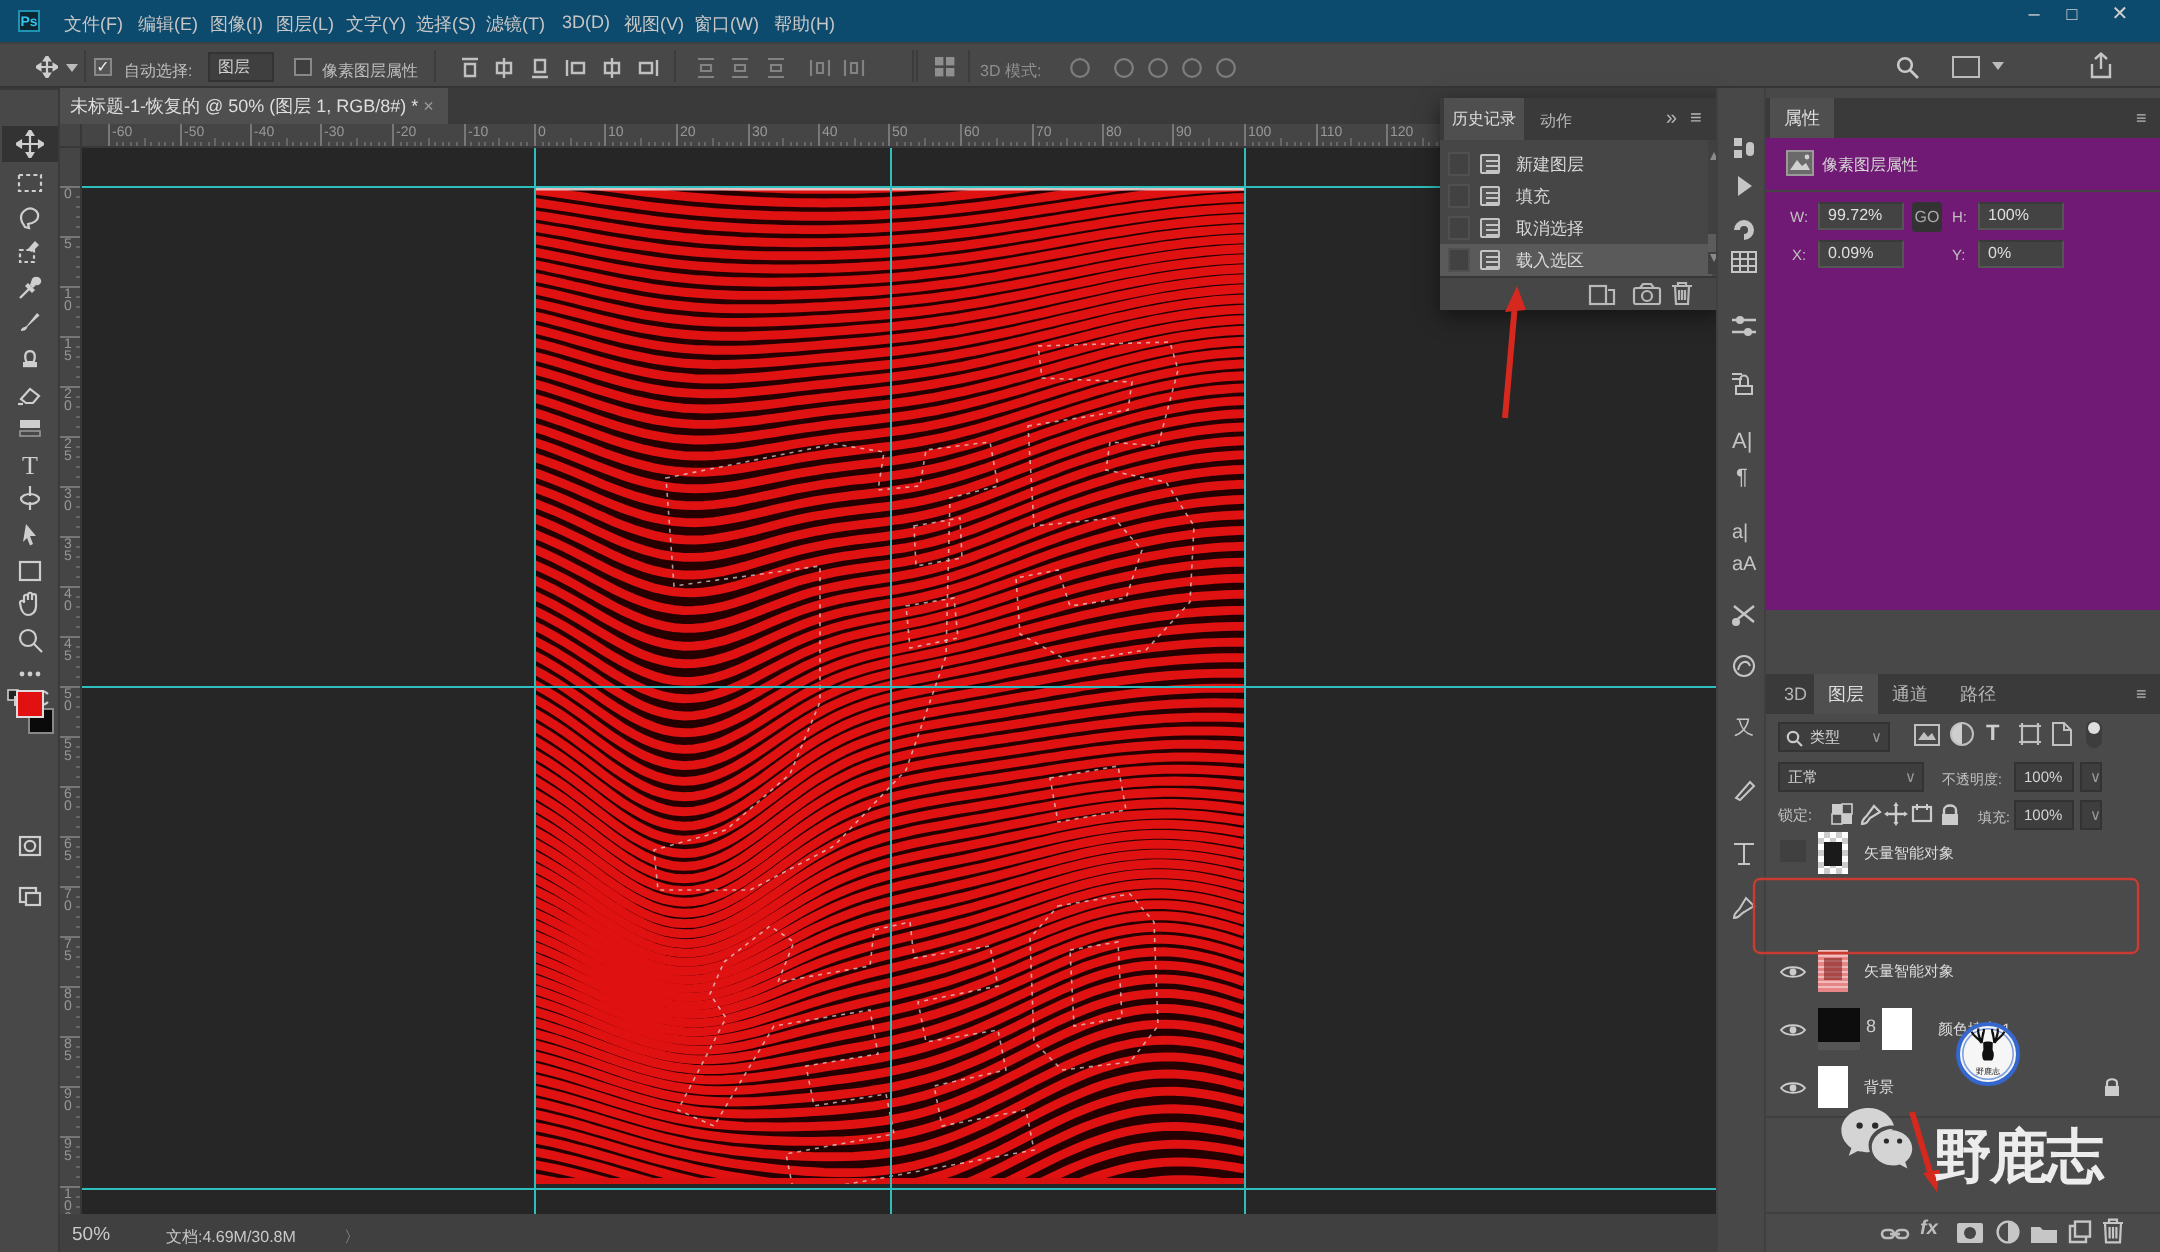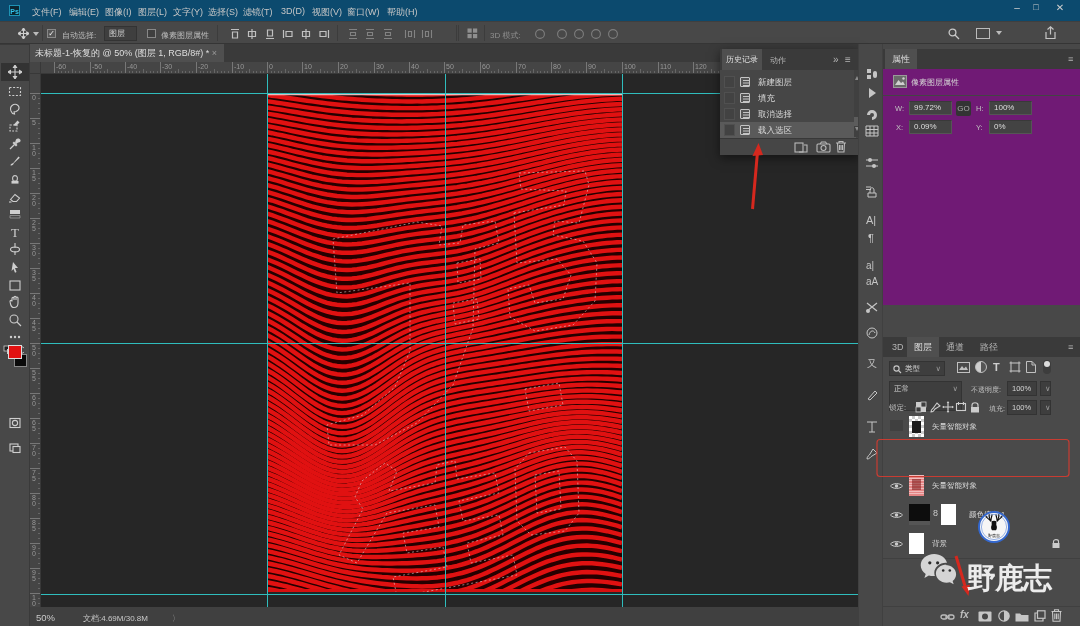--- a/index.html
+++ b/index.html
@@ -1061,21 +1061,21 @@
             </g>
           </svg>
         <svg class="abs" style="left:143px;top:4px" width="10" height="12" viewBox="0 0 10 12">
             <path d="M0.5 0.5 H6 L9.5 4 V11.5 H0.5 Z" fill="none" stroke="#c0c0c0"></path>
             <path d="M6 0.5 V4 H9.5" fill="none" stroke="#c0c0c0"></path>
           </svg>
         <span class="abs" style="left:160px;top:3px;width:8px;height:14px;background:#3d3d3d;border-radius:4px">
             <span style="position:absolute;left:1px;top:1px;width:6px;height:6px;border-radius:50%;background:#ddd"></span>
           </span>
 
-        <div class="combo" style="left:6px;top:24px;width:73px;height:30px">正常<span style="position:absolute;right:3px;color:#999">∨</span></div>
+        <div class="combo" style="left:6px;top:24px;width:73px;height:15px">正常<span style="position:absolute;right:3px;color:#999">∨</span></div>
         <span class="lbl" style="left:88px;top:28px;font-size:7px">不透明度:</span>
         <div class="combo" style="left:124px;top:24px;width:30px;height:15px">100%</div>
         <div class="combo" style="left:157px;top:24px;width:11px;height:15px;color:#999">∨</div>
 
         <span class="lbl" style="left:6px;top:46px">锁定:</span>
         <svg class="abs" style="left:32px;top:44px" width="12" height="12" viewBox="0 0 12 12">
             <rect x="1" y="1" width="5" height="5" fill="#ccc"></rect>
             <rect x="6" y="6" width="5" height="5" fill="#ccc"></rect>
             <rect x="1" y="6" width="5" height="5" fill="none" stroke="#ccc" stroke-width="0.8"></rect>
             <rect x="6" y="1" width="5" height="5" fill="none" stroke="#ccc" stroke-width="0.8"></rect>

